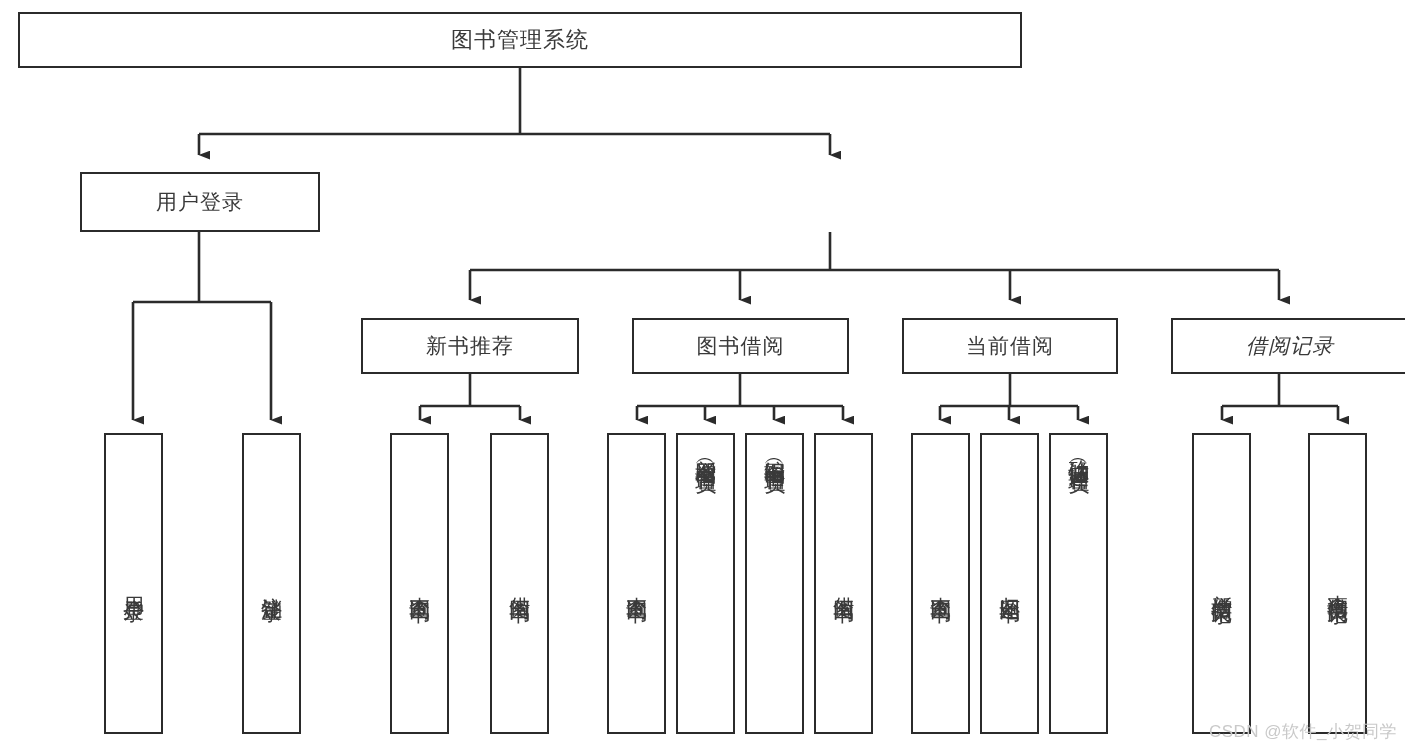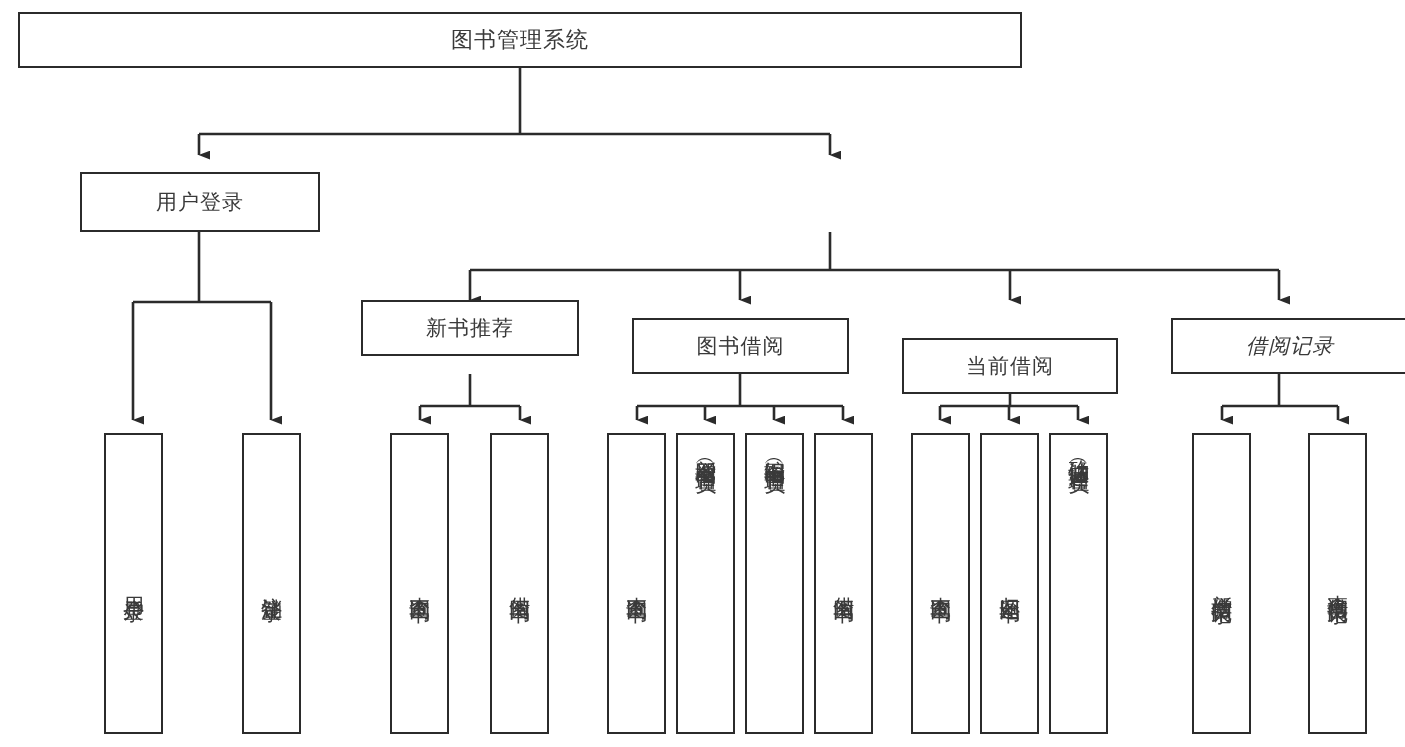--- a/index.html
+++ b/index.html
@@ -132,29 +132,29 @@
 
   <div class="node node-h node-root" style="left:18px; top:12px; width:1004px; height:56px;">
     <span>图书管理系统</span>
   </div>
 
   <div class="node node-h" style="left:80px; top:172px; width:240px; height:60px;">
     <span>用户登录</span>
   </div>
 
 
-  <div class="node node-h" style="left:361px; top:300px; width:218px; height:56px;">
+  <div class="node node-h" style="left:361px; top:318px; width:218px; height:56px;">
     <span>新书推荐</span>
   </div>
 
   <div class="node node-h" style="left:632px; top:318px; width:217px; height:56px;font-family:Liberation Mono, monospace;">
     <span>图书借阅</span>
   </div>
 
-  <div class="node node-h" style="left:902px; top:318px; width:216px; height:56px;margin-top:20px;">
+  <div class="node node-h" style="left:902px; top:318px; width:216px; height:56px;">
     <span>当前借阅</span>
   </div>
 
   <div class="node node-h" style="left:1171px; top:318px; width:238px; height:56px;font-style:italic;">
     <span>借阅记录</span>
   </div>
 
   <div class="node node-v center-v" style="left:104px; top:433px; width:59px; height:301px;">
     <span class="vtext">用户登录</span>
   </div>
@@ -200,14 +200,15 @@
   </div>
 
   <div class="node node-v center-v" style="left:1192px; top:433px; width:59px; height:301px;">
     <span class="vtext">新增借阅记录</span>
   </div>
 
   <div class="node node-v center-v" style="left:1308px; top:433px; width:59px; height:301px;">
     <span class="vtext">查询借阅记录</span>
   </div>
 
+  <div class="watermark">CSDN @软件_小贺同学</div>
 
 </div>
 
 </body></html>

